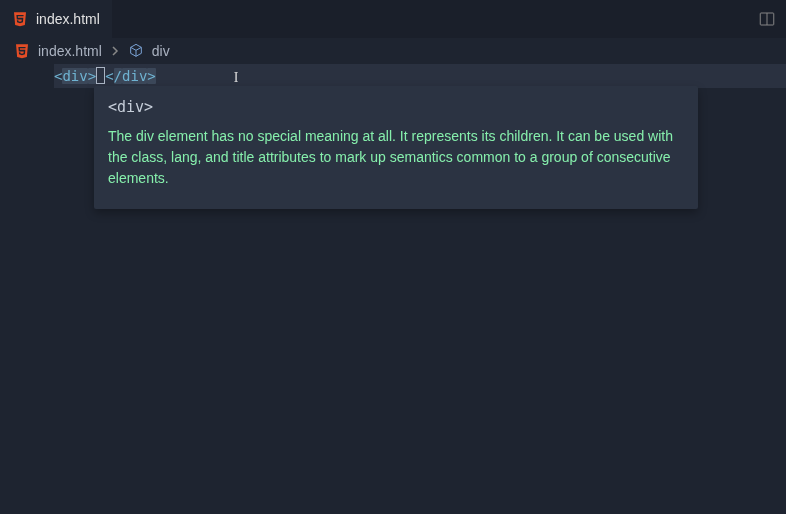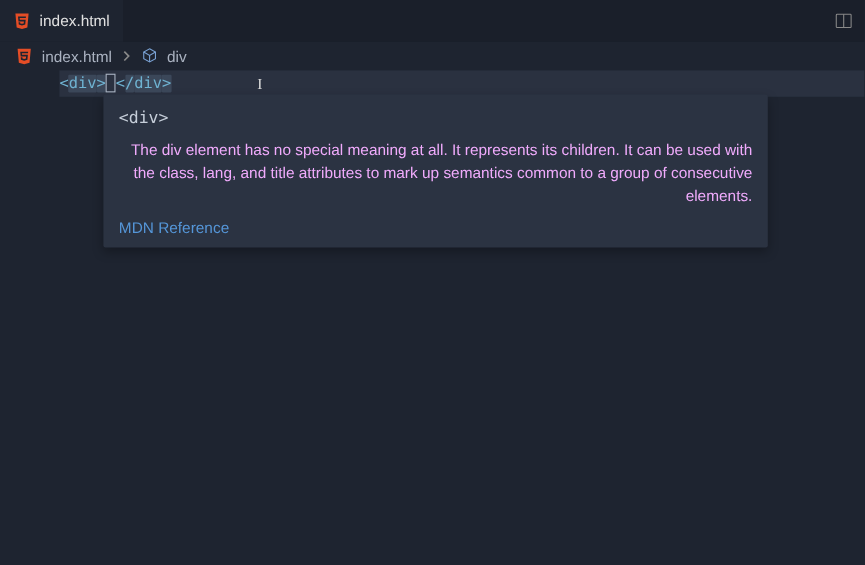--- a/index.html
+++ b/index.html
@@ -126,23 +126,22 @@
   }
   .hover-title {
     font-family: "Menlo", "Consolas", monospace;
     color: #c6ced9;
     font-size: 15px;
     margin-bottom: 10px;
   }
   .hover-desc {
     font-size: 14px;
     line-height: 1.5;
-    color: #f0abfc;
+    color: #86efac;
     margin-bottom: 10px;
-    text-align: right;
   }
   .hover-link {
     color: #5596d8;
     font-size: 14px;
     cursor: pointer;
   }
 </style>
 </head>
 <body>
 
@@ -187,14 +186,13 @@
       <span class="bracket sel">/</span>
       <span class="tag-name sel">div</span>
       <span class="bracket sel">&gt;</span>
     <span class="cursor-i">I</span>
   </div>
 </div>
 
 <div class="hover-popup">
   <div class="hover-title">&lt;div&gt;</div>
   <div class="hover-desc">The div element has no special meaning at all. It represents its children. It can be used with the class, lang, and title attributes to mark up semantics common to a group of consecutive elements.</div>
-  <div class="hover-link">MDN Reference</div>
 </div>
 
 </body></html>

